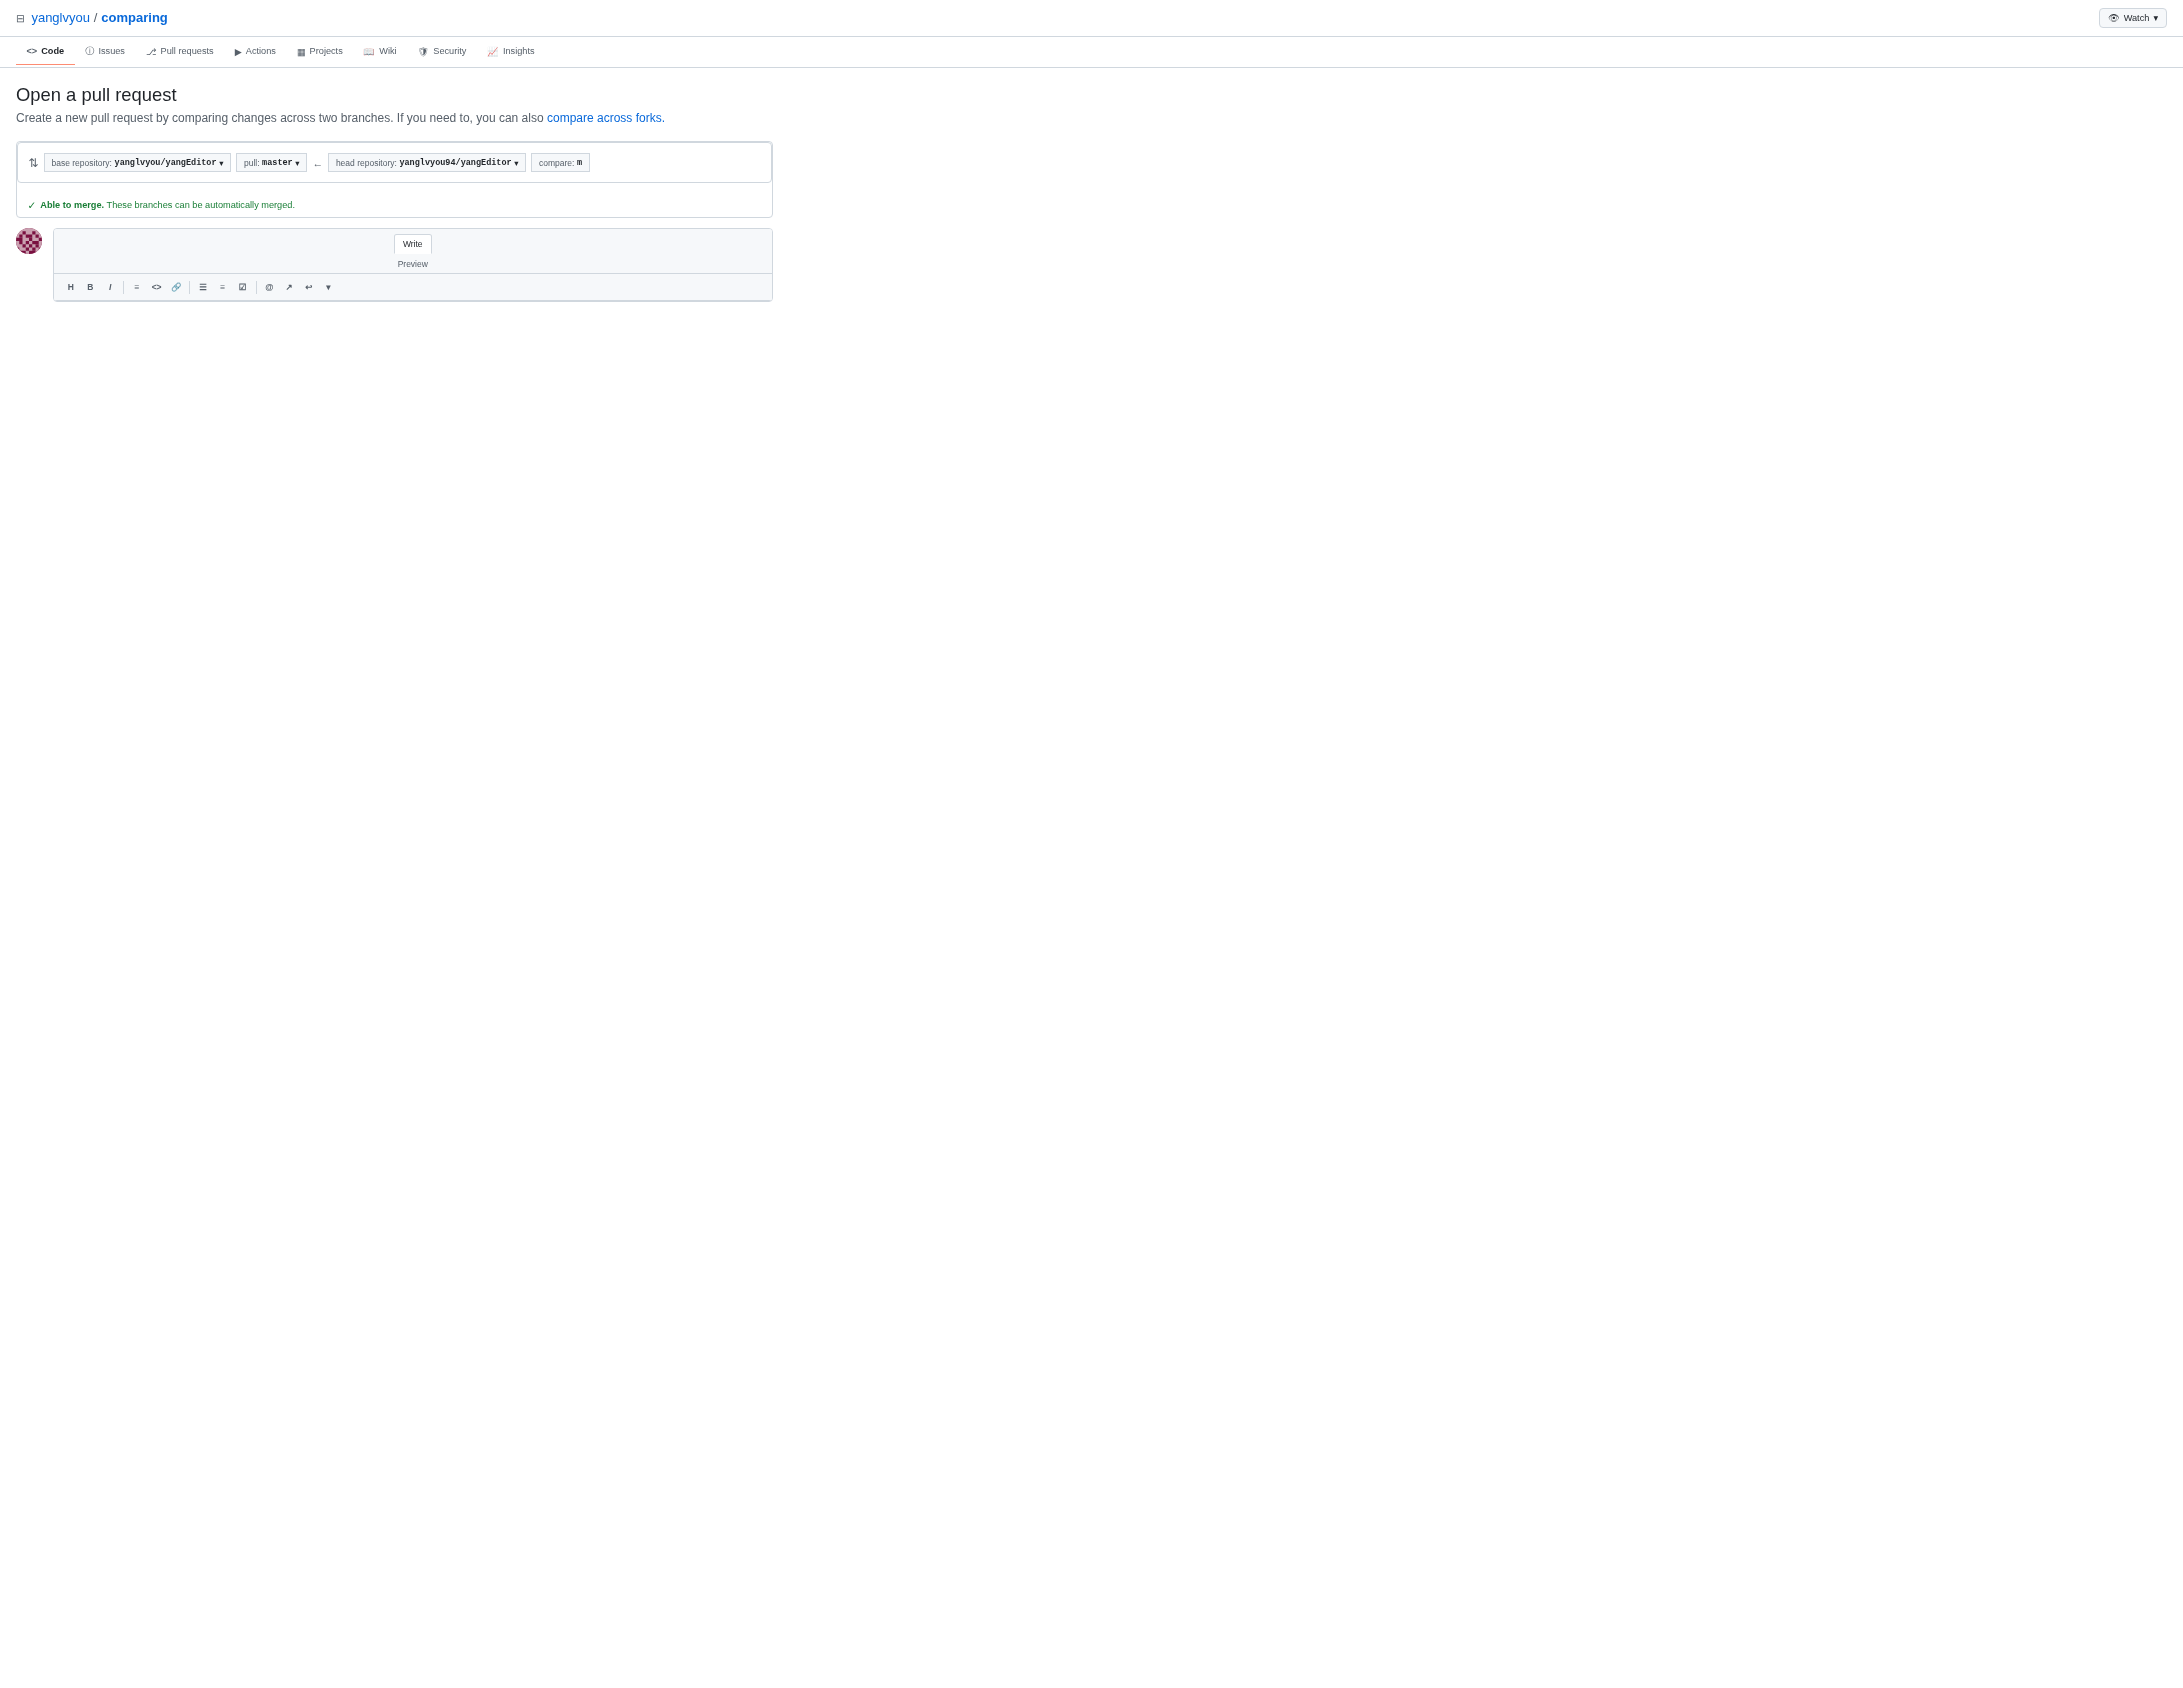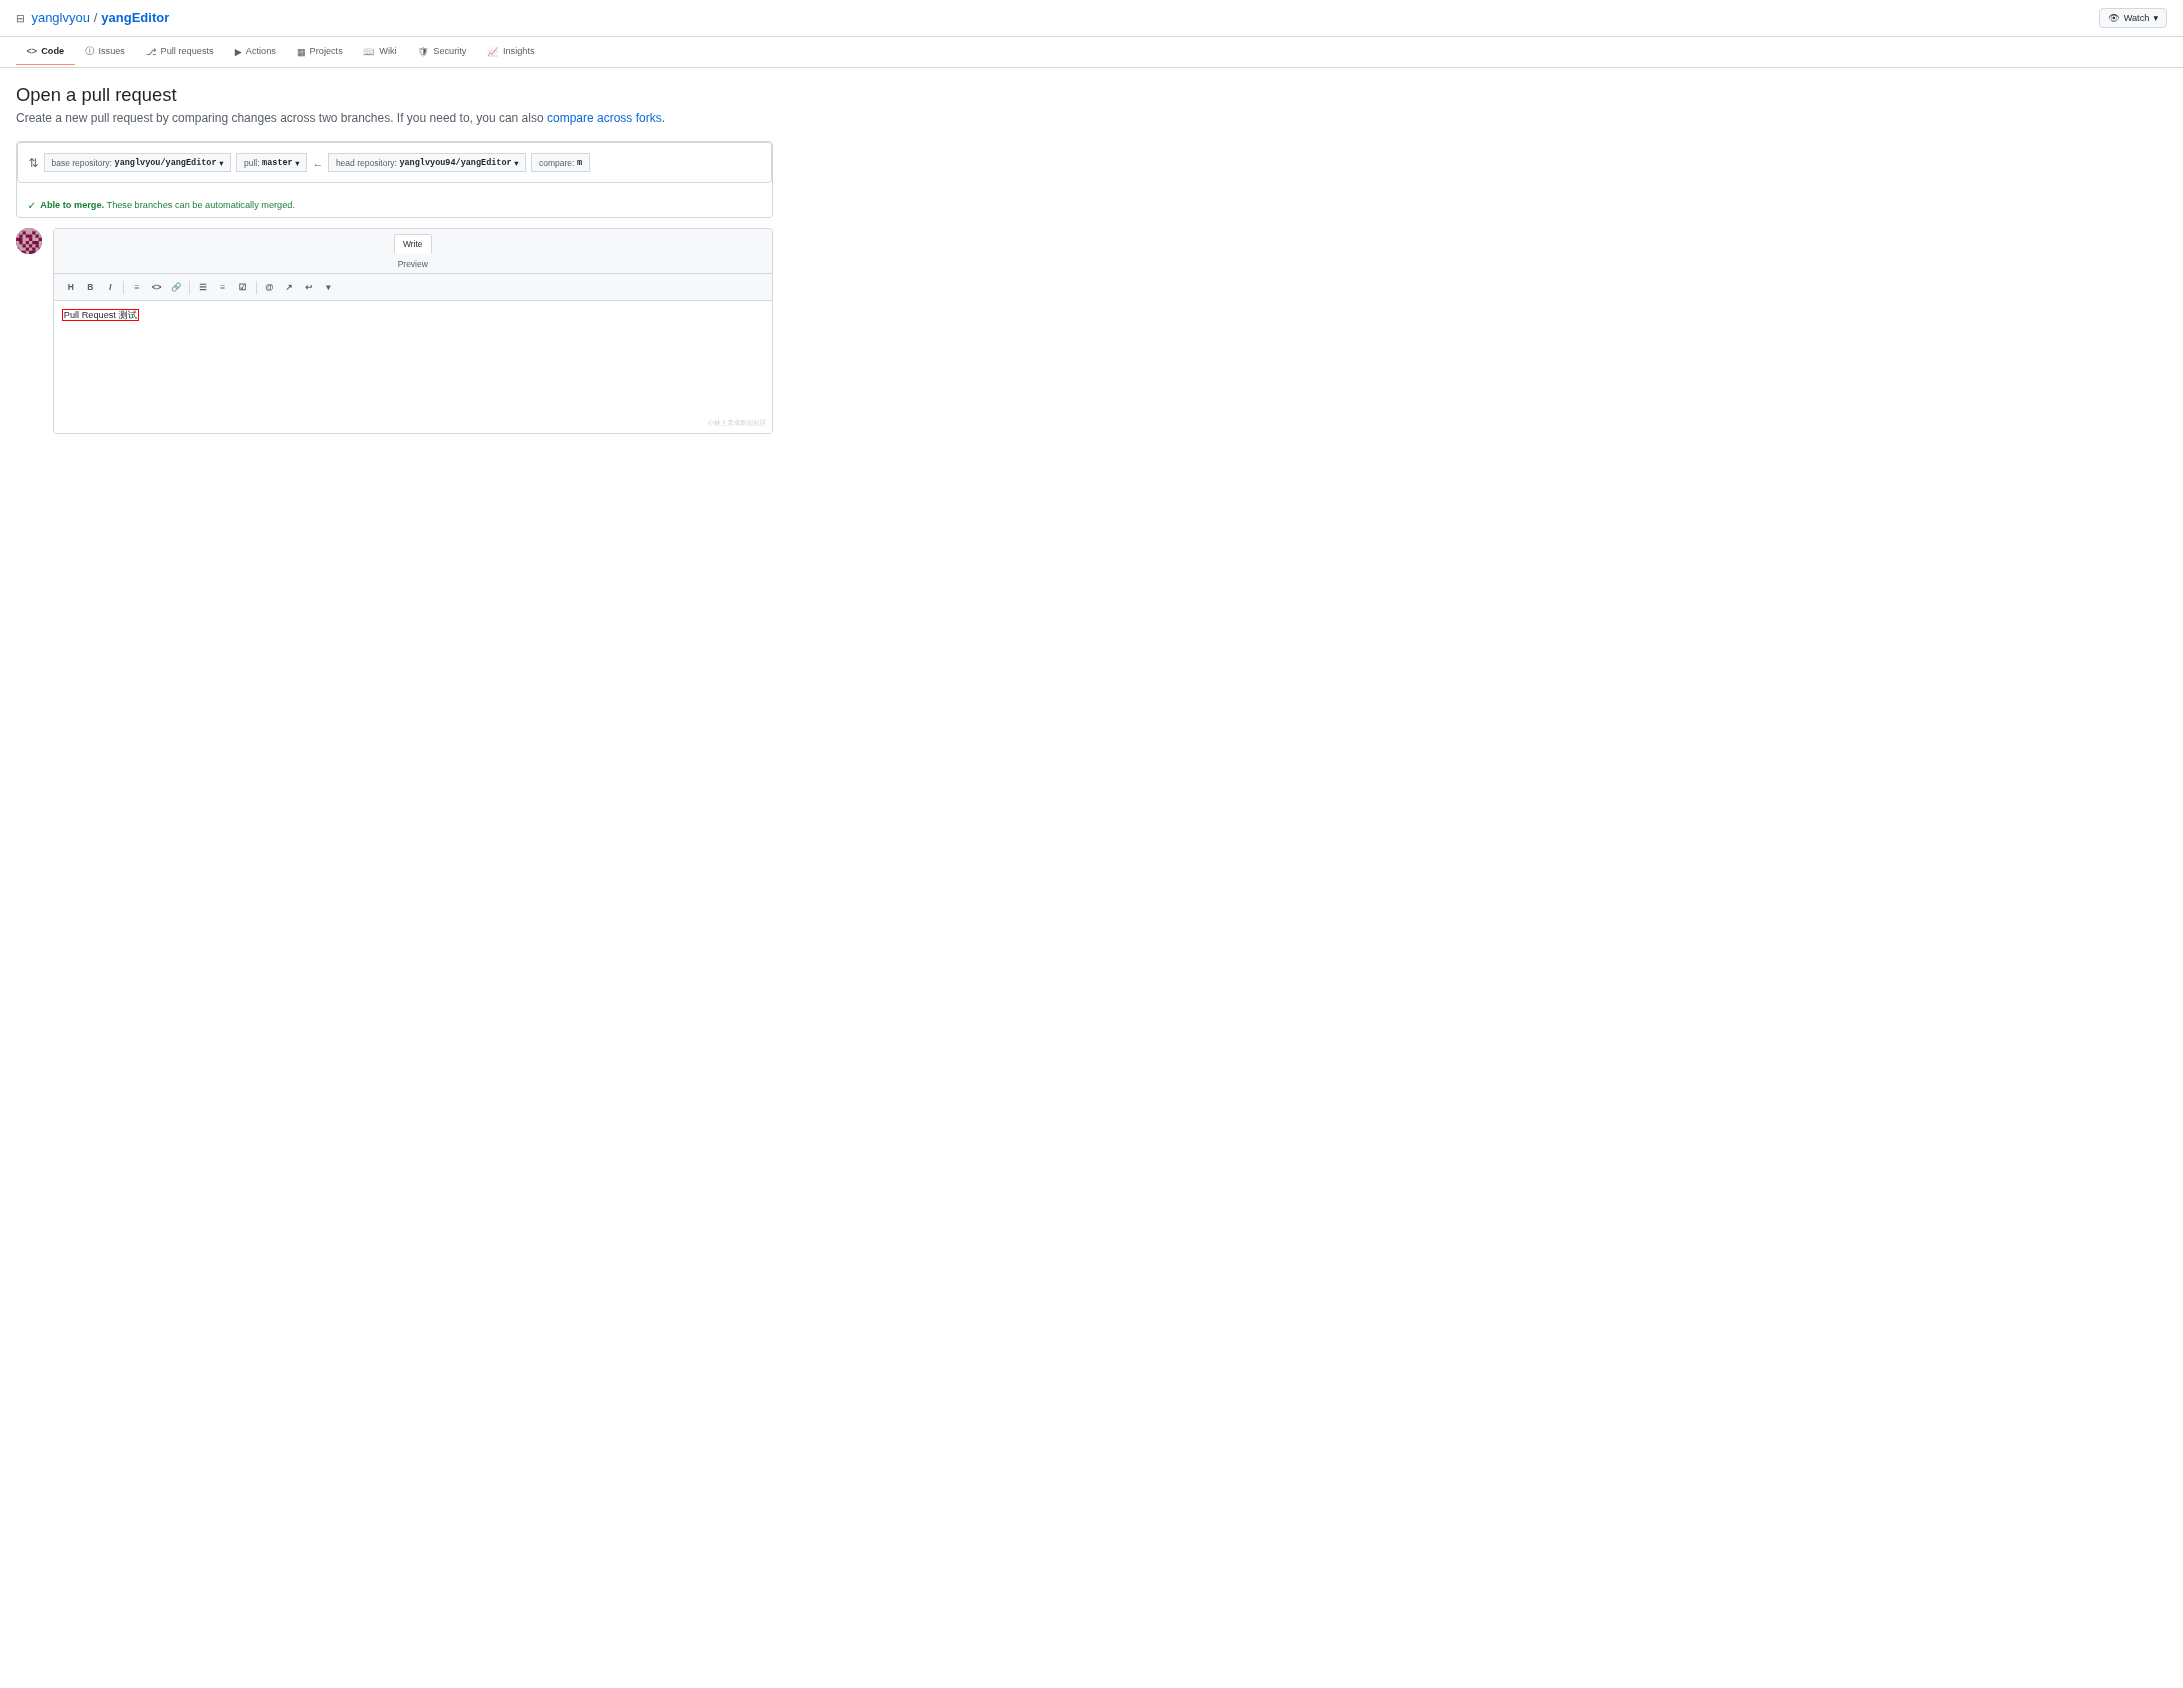--- a/index.html
+++ b/index.html
@@ -293,21 +293,21 @@
     }
   </style>
 </head>
 <body>
 
 <div class="header">
   <div class="repo-title">
     <span class="icon">⊟</span>
     <a class="repo-owner">yanglvyou</a>
     <span class="repo-separator">/</span>
-    <a class="repo-name">yangEditor</a>
+    <a class="repo-name">comparing</a>
   </div>
   <button class="watch-btn">
     <span>👁</span>
     <span>Watch</span>
     <span>▾</span>
   </button>
 </div>
 
 <nav class="nav-tabs">
   <a class="nav-tab active">
@@ -435,22 +435,16 @@
         <button class="toolbar-btn" title="Unordered list">☰</button>
         <button class="toolbar-btn" title="Ordered list">≡</button>
         <button class="toolbar-btn" title="Task list">☑</button>
         <div class="toolbar-separator"></div>
         <button class="toolbar-btn" title="Mention">@</button>
         <button class="toolbar-btn" title="Reference">↗</button>
         <button class="toolbar-btn" title="Undo">↩</button>
         <button class="toolbar-btn" title="More undo options">▾</button>
       </div>
 
-      <div class="editor-content">
-        <span class="editor-highlight">
-          <span class="editor-text">Pull Request 测试</span>
-        </span>
-        <div class="bottom-watermark" style="position:absolute;bottom:5.3px;right:5.3px;font-size:6.6px;color:#ccc;">小林上京求职记社区</div>
-      </div>
     </div>
   </div>
 </div>
 
 
 </body></html>

